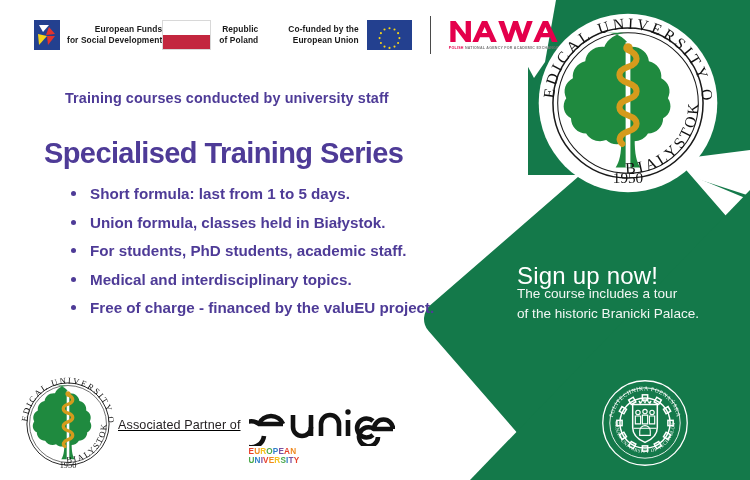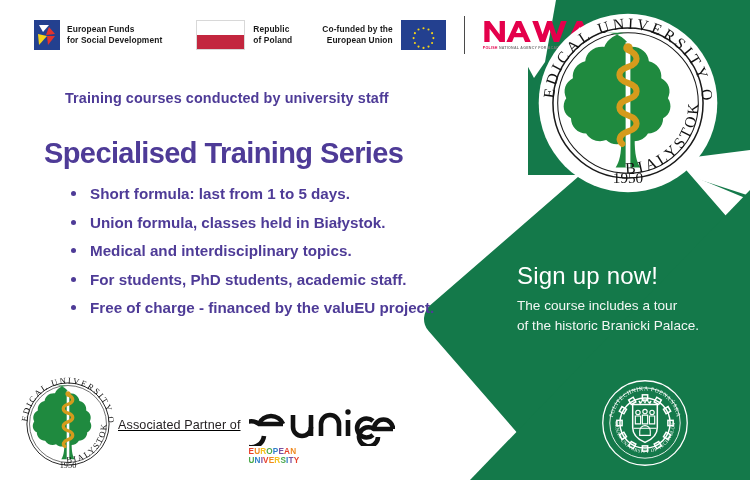--- a/index.html
+++ b/index.html
@@ -16,21 +16,21 @@
 
   
   .logo-strip{
     position:absolute;left:34px;top:16px;
     display:flex;align-items:center;gap:0px;
     z-index:6;
   }
   .logo-block{display:flex;align-items:center;}
   .logo-cap{
     font-size:8.4px;line-height:10.6px;font-weight:bold;color:#1a1a1a;
-    white-space:pre-line;letter-spacing:.1px;
+    white-space:pre-line;letter-spacing:.1px;text-align:right;
   }
 
   
   .ef-mark{width:26px;height:30px;margin-right:7px;}
   
   .pl-flag{width:49px;height:30px;border:1px solid #d8d8d8;box-sizing:border-box;margin-right:8px;}
   .pl-flag .w{height:50%;background:#fff;}
   .pl-flag .r{height:50%;background:#c3263e;}
   
   .eu-flag{width:45px;height:30px;background:#23408f;margin-left:8px;position:relative;}
@@ -67,21 +67,21 @@
     width:5px;height:5px;border-radius:50%;background:#4e3b97;
   }
 
   
   .signup{
     position:absolute;left:517px;top:262px;
     font-size:24px;color:#ffffff;font-weight:normal;letter-spacing:.2px;
     z-index:5;
   }
   .subcopy{
-    position:absolute;left:517px;top:296px;
+    position:absolute;left:517px;top:284px;
     font-size:13.6px;color:#f2f7f4;line-height:20px;
     z-index:5;white-space:pre-line;
   }
 
   
   .seal-top{position:absolute;left:533px;top:8px;width:190px;height:190px;z-index:7;}
   
   .seal-bl{position:absolute;left:16px;top:372px;width:104px;height:104px;z-index:7;}
   
   .seal-put{position:absolute;left:601px;top:379px;width:88px;height:88px;z-index:7;}
@@ -129,21 +129,21 @@
         <rect x="0" y="0" width="26" height="30" fill="#23408f"></rect>
         <polygon points="5,5 15,5 9,12" fill="#ffffff"></polygon>
         <polygon points="15,7 21,14 12,15" fill="#e3342c"></polygon>
         <polygon points="4,14 13,16 5,25" fill="#f7d417"></polygon>
         <polygon points="13,16 21,16 14,25" fill="#e3342c"></polygon>
       </svg>
       <div class="logo-cap">European Funds
 for Social Development</div>
     </div>
 
-    <div class="logo-block" style="margin-left:34px;">
+    <div class="logo-block" style="">
       <div class="pl-flag">
         <div class="w"></div>
           <div class="r"></div>
       </div>
       <div class="logo-cap">Republic
 of Poland</div>
     </div>
 
     <div class="logo-block" style="margin-left:30px;">
       <div class="logo-cap" style="text-align:right;">Co-funded by the
@@ -192,25 +192,25 @@
     <li>
       <span class="dot"></span>
       <span>Short formula: last from 1 to 5 days.</span>
     </li>
     <li>
       <span class="dot"></span>
       <span>Union formula, classes held in Białystok.</span>
     </li>
     <li>
       <span class="dot"></span>
+      <span>For students, PhD students, academic staff.</span>
+    </li>
+    <li>
+      <span class="dot"></span>
       <span>Medical and interdisciplinary topics.</span>
-    </li>
-    <li>
-      <span class="dot"></span>
-      <span>For students, PhD students, academic staff.</span>
     </li>
     <li>
       <span class="dot"></span>
       <span>Free of charge - financed by the valuEU project.</span>
     </li>
   </ul>
 
   <div class="signup">Sign up now!</div>
   <div class="subcopy">The course includes a tour
 of the historic Branicki Palace.</div>

